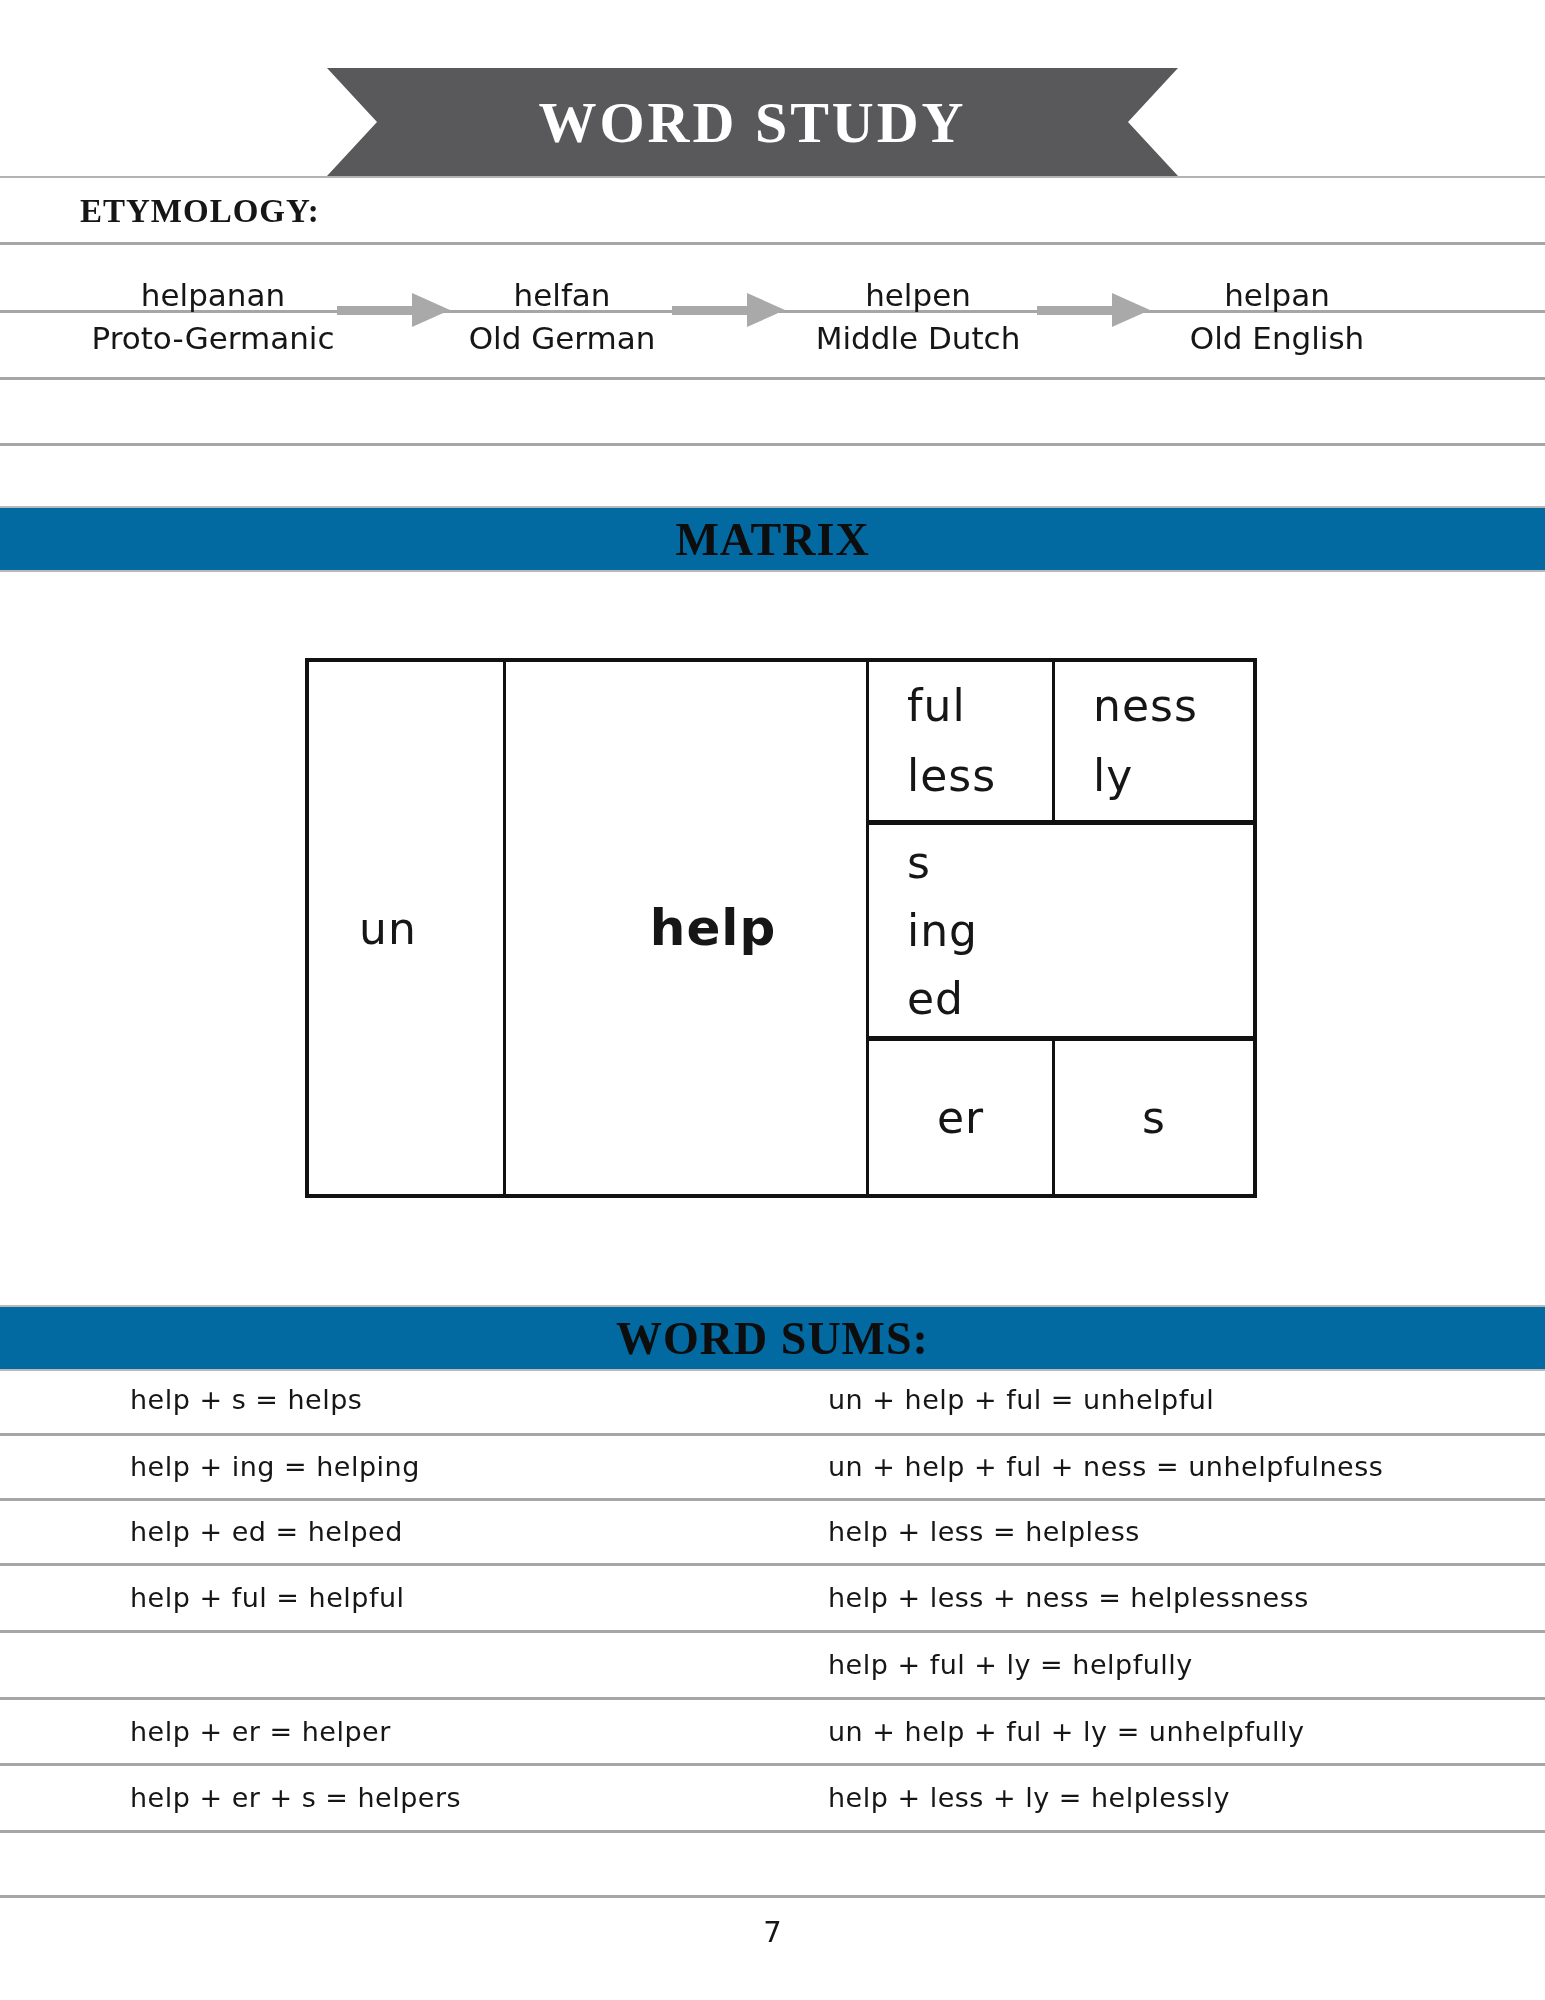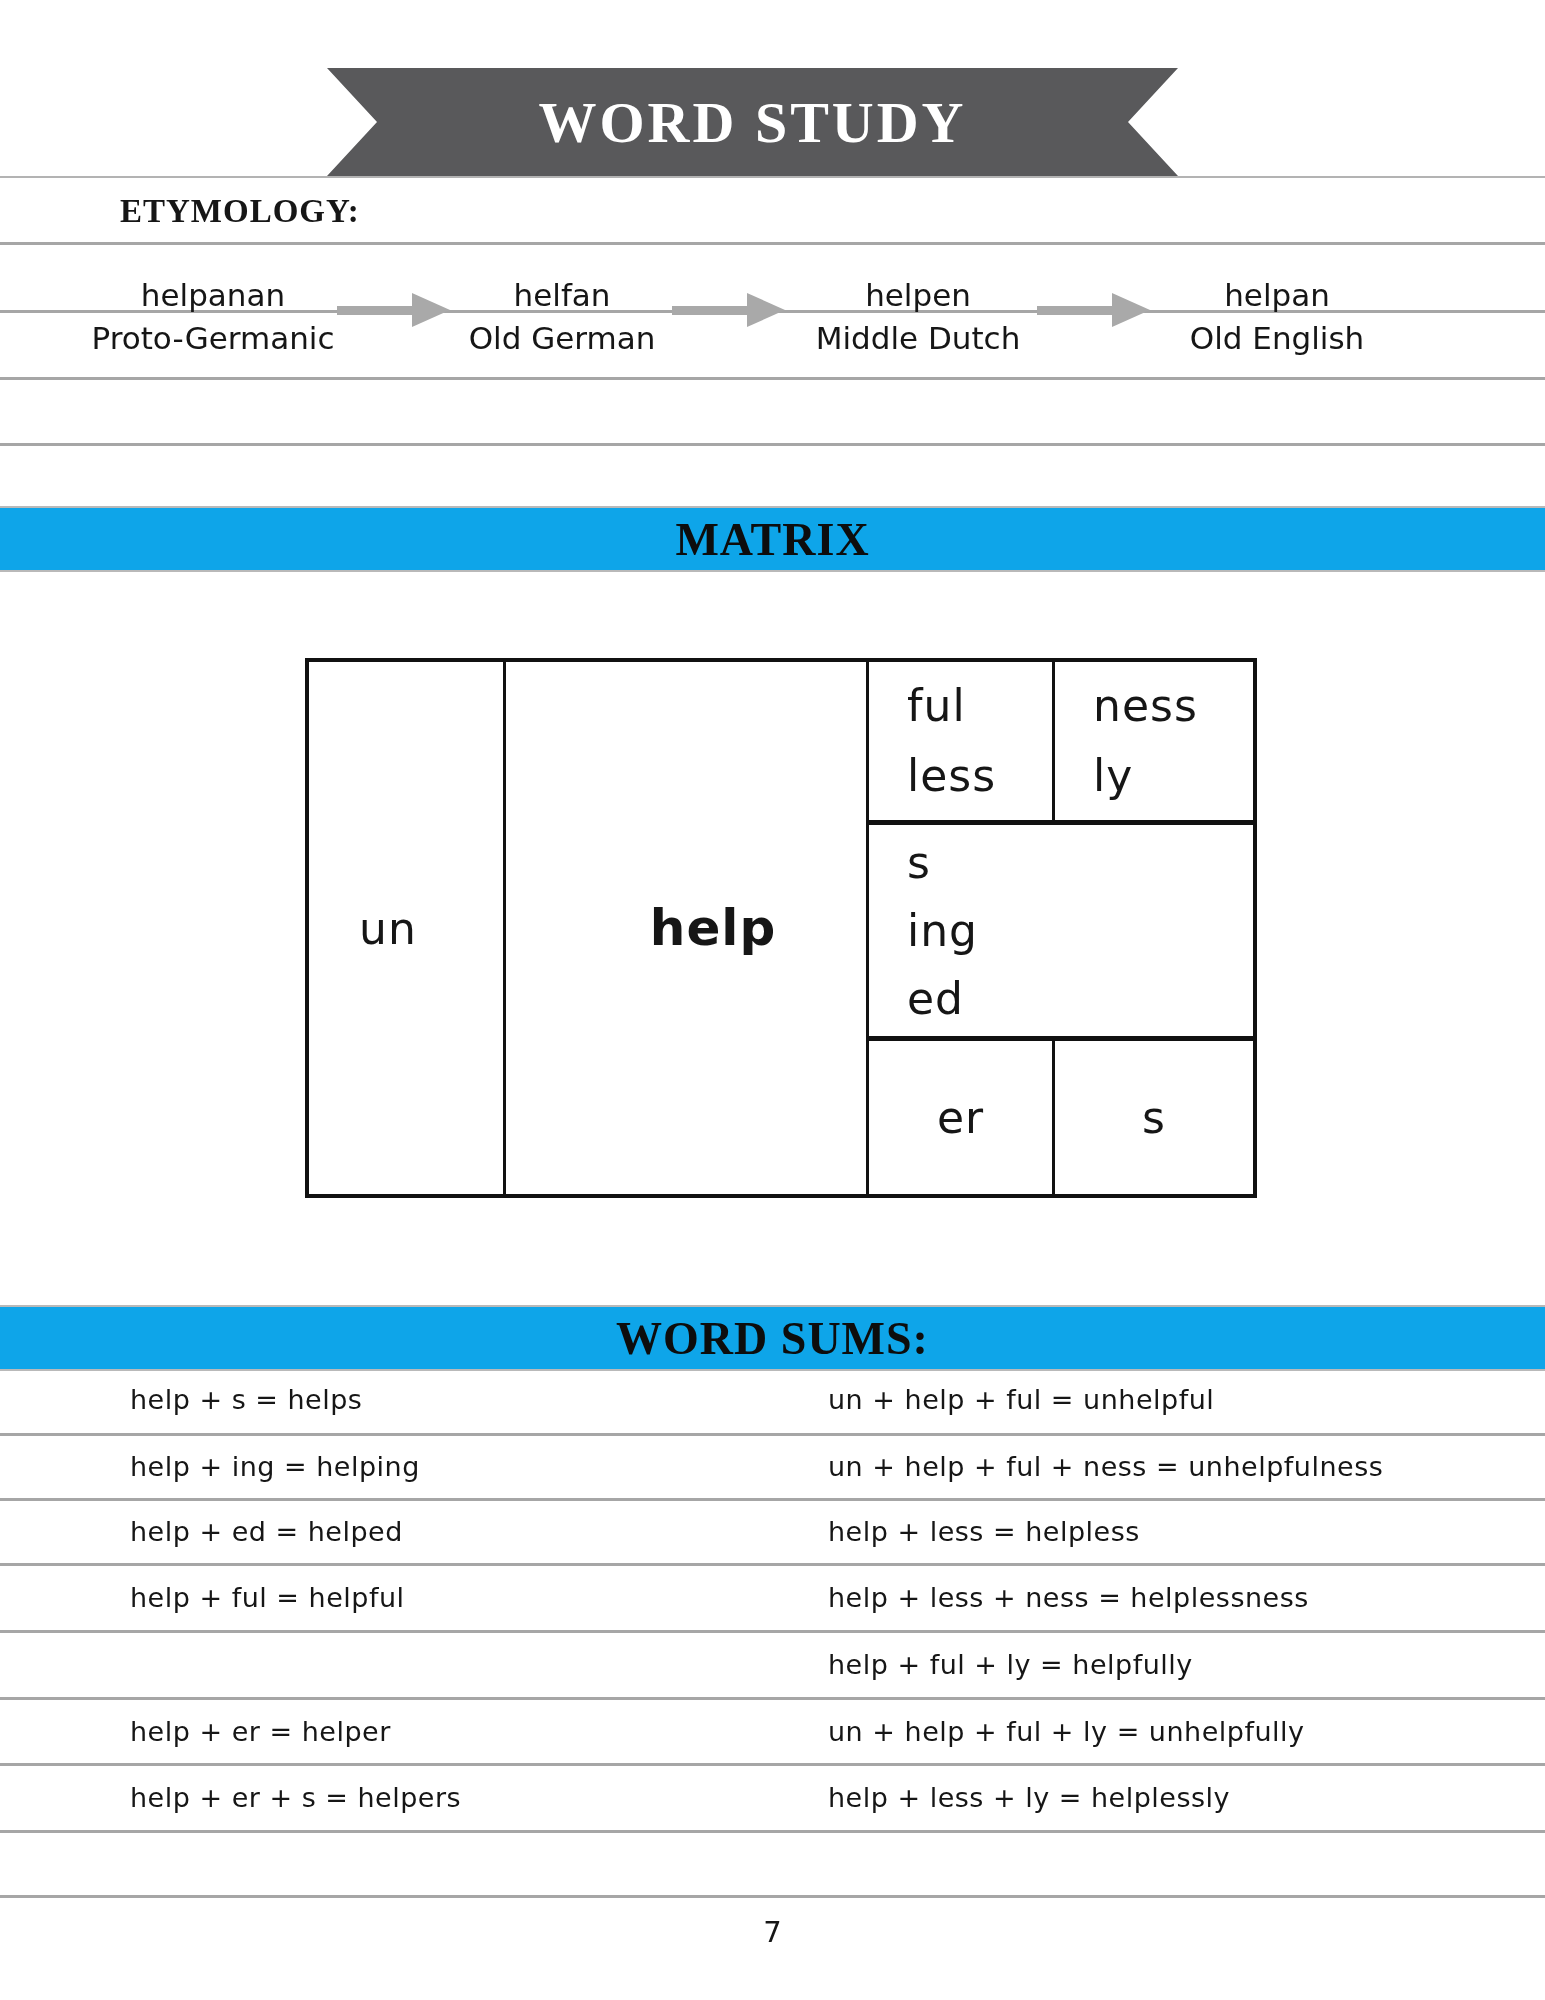--- a/index.html
+++ b/index.html
@@ -17,33 +17,33 @@
     clip-path:polygon(0 0,100% 0,calc(100% - 50px) 50%,100% 100%,0 100%,50px 50%);
     display:flex;align-items:center;justify-content:center;
   }
   .ribbon-title{
     font-family:"Liberation Serif",serif;font-weight:bold;font-size:58px;
     letter-spacing:3px;color:#ffffff;
   }
 
   
   .etym-row{position:absolute;left:0;right:0;top:180px;height:62px;display:flex;align-items:center;}
-  .etym-label{font-family:"Liberation Serif",serif;font-weight:bold;font-size:33px;margin-left:120px;letter-spacing:1px;}
+  .etym-label{font-family:"Liberation Serif",serif;font-weight:bold;font-size:33px;margin-left:80px;letter-spacing:1px;}
   .etym-desc{font-size:30px;margin-left:26px;letter-spacing:0.5px;}
 
   .chain-word{position:absolute;top:248px;width:320px;text-align:center;font-size:31px;margin-top:29px;}
   .chain-lang{position:absolute;top:320px;width:360px;text-align:center;font-size:31px;}
   .arrow{position:absolute;top:293px;width:113px;height:34px;z-index:3;}
   .arrow .shaft{position:absolute;left:0;top:13px;width:76px;height:9px;background:#a9a9a9;}
   .arrow .head{position:absolute;right:0;top:0;width:0;height:0;
     border-top:17px solid transparent;border-bottom:17px solid transparent;border-left:38px solid #a9a9a9;}
 
   
   .bar{
-    position:absolute;left:0;right:0;height:62px;background:#0ea5e9;
+    position:absolute;left:0;right:0;height:62px;background:#0369a1;
     border-top:2px solid #b9b9b9;border-bottom:2px solid #b9b9b9;
     display:flex;align-items:center;justify-content:center;
   }
   .bar-title{font-family:"Liberation Serif",serif;font-weight:bold;font-size:46px;letter-spacing:1px;color:#0d0d0d;}
 
   
   .matrix{position:absolute;left:305px;top:658px;width:944px;height:532px;border:4px solid #111;}
   .vline{position:absolute;top:0;bottom:0;width:3px;background:#111;}
   .mcell{position:absolute;display:flex;align-items:center;justify-content:center;font-size:44px;letter-spacing:1px;}
   .mcell.lines{flex-direction:column;align-items:flex-start;justify-content:center;padding-left:38px;box-sizing:border-box;}

